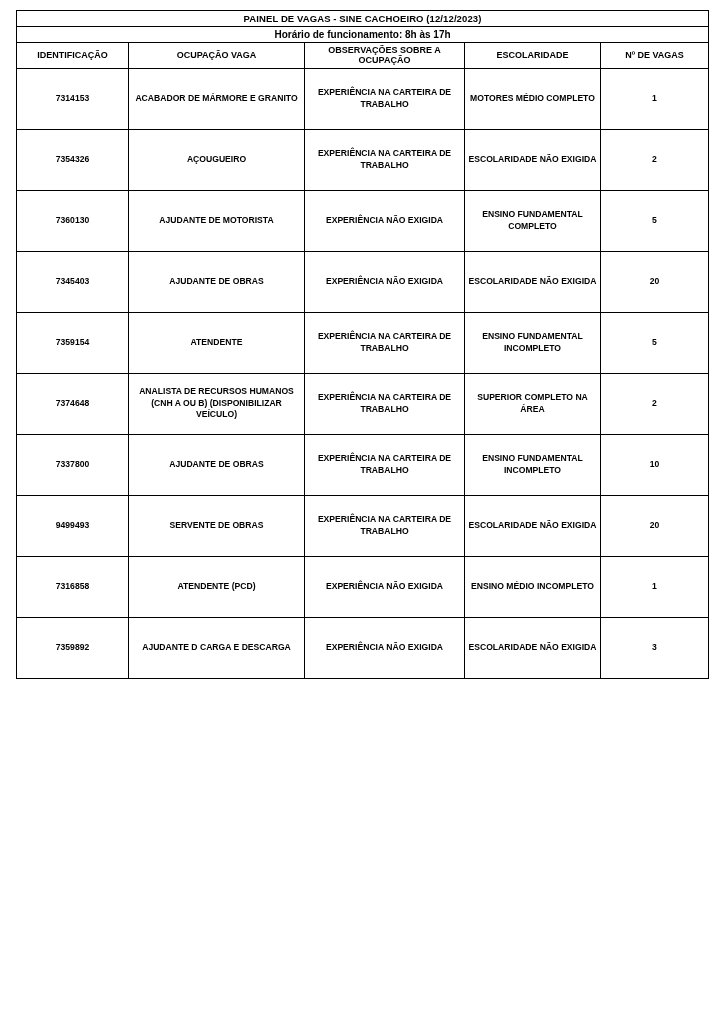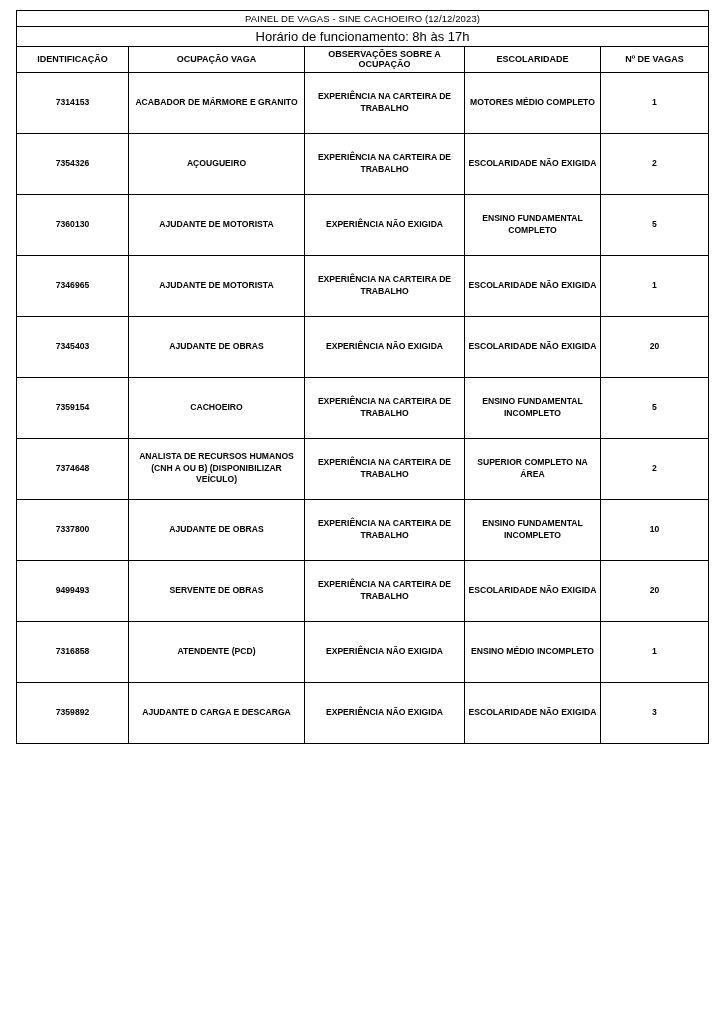--- a/index.html
+++ b/index.html
@@ -25,27 +25,27 @@
     table-layout: fixed;
   }
   table.vagas td, table.vagas th {
     border: 1px solid #000000;
     text-align: center;
     vertical-align: middle;
     padding: 2px 3px;
   }
   .title-cell {
     font-size: 9.5px;
-    font-weight: normal;
+    font-weight: bold;
     padding: 3px 2px;
     letter-spacing: 0.1px;
   }
   .subtitle-cell {
-    font-size: 13px;
-    font-weight: normal;
+    font-size: 10px;
+    font-weight: bold;
     padding: 2px 2px;
   }
   .head-cell {
     font-size: 9px;
     font-weight: bold;
     padding: 5px 2px;
     line-height: 1.15;
   }
   .cell {
     font-size: 8.6px;
@@ -102,36 +102,29 @@
         <td class="cell">2</td>
       </tr>
       <tr>
         <td class="cell">7360130</td>
         <td class="cell">AJUDANTE DE MOTORISTA</td>
         <td class="cell">EXPERIÊNCIA NÃO EXIGIDA</td>
         <td class="cell">ENSINO FUNDAMENTAL COMPLETO</td>
         <td class="cell">5</td>
       </tr>
       <tr>
-        <td class="cell">7346965</td>
-        <td class="cell">AJUDANTE DE MOTORISTA</td>
-        <td class="cell">EXPERIÊNCIA NA CARTEIRA DE TRABALHO</td>
-        <td class="cell">ESCOLARIDADE NÃO EXIGIDA</td>
-        <td class="cell">1</td>
-      </tr>
-      <tr>
         <td class="cell">7345403</td>
         <td class="cell">AJUDANTE DE OBRAS</td>
         <td class="cell">EXPERIÊNCIA NÃO EXIGIDA</td>
         <td class="cell">ESCOLARIDADE NÃO EXIGIDA</td>
         <td class="cell">20</td>
       </tr>
       <tr>
         <td class="cell">7359154</td>
-        <td class="cell">CACHOEIRO</td>
+        <td class="cell">ATENDENTE</td>
         <td class="cell">EXPERIÊNCIA NA CARTEIRA DE TRABALHO</td>
         <td class="cell">ENSINO FUNDAMENTAL INCOMPLETO</td>
         <td class="cell">5</td>
       </tr>
       <tr>
         <td class="cell">7374648</td>
         <td class="cell">ANALISTA DE RECURSOS HUMANOS (CNH A OU B) (DISPONIBILIZAR VEÍCULO)</td>
         <td class="cell">EXPERIÊNCIA NA CARTEIRA DE TRABALHO</td>
         <td class="cell">SUPERIOR COMPLETO NA ÁREA</td>
         <td class="cell">2</td>

